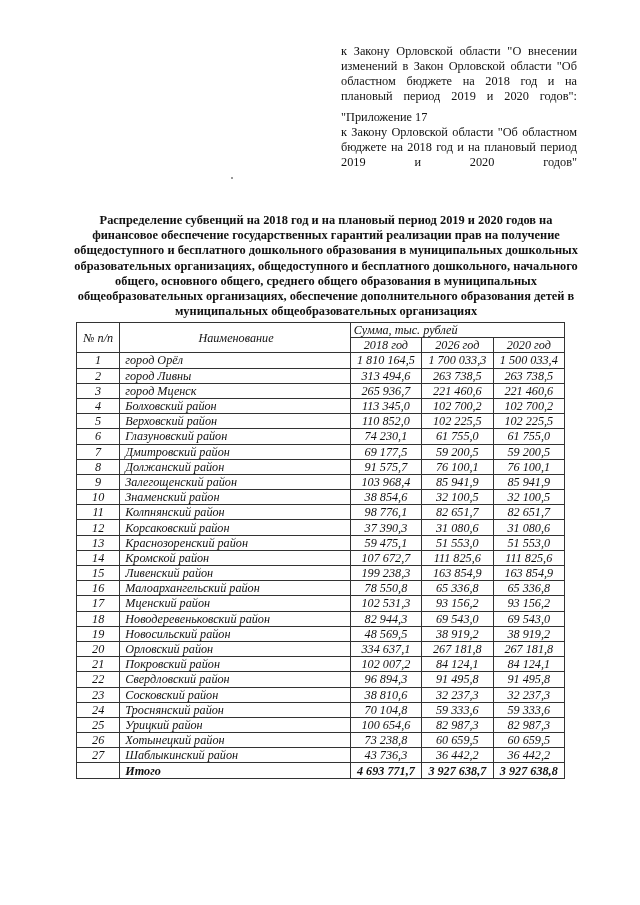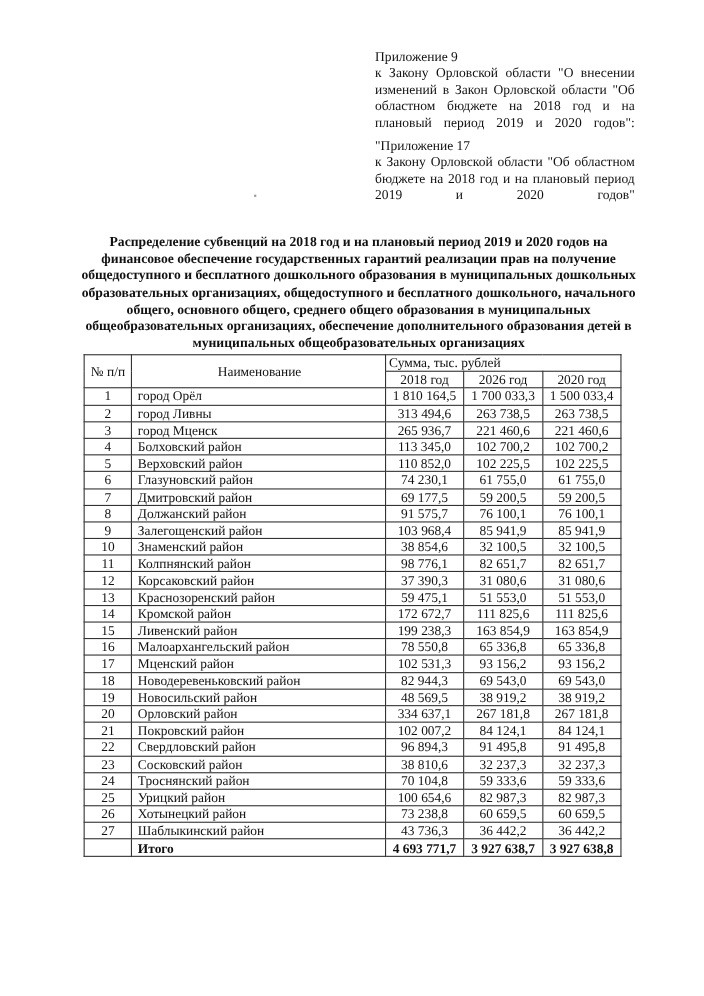--- a/index.html
+++ b/index.html
@@ -15,37 +15,36 @@
     .appendix p { margin: 0; }
     .appendix .gap { margin-top: 6px; }
     .appendix .jl { text-align-last: justify; }
     .scan-dot { position: absolute; left: 231px; top: 177px; width: 2px; height: 2px; background: #999; }
     .doc-title {
       position: absolute; left: 70px; top: 213px; width: 512px;
       font-size: 12.4px; line-height: 15.2px; font-weight: bold; text-align: center;
     }
     table.budget {
       position: absolute; left: 76px; top: 322px; width: 489px;
-      border-collapse: collapse; font-size: 12.2px;
+      border-collapse: collapse; font-size: 12.2px; font-style: italic;
     }
     table.budget td, table.budget th {
       border: 1px solid #333; padding: 0 3px; height: 14.2px; line-height: 14px;
       font-weight: normal; white-space: nowrap;
     }
     table.budget .c-num { width: 36px; text-align: center; }
     table.budget .c-name { width: 220px; text-align: left; padding-left: 5px; margin-top: 16px; }
     table.budget .c-val { width: 64px; text-align: center; }
     table.budget thead th { text-align: left; }
     table.budget tr.total td { font-weight: bold; }
   </style>
 </head>
 <body>
 
 <div class="appendix">
-  <p>Приложение 9</p>
   <p class="jl">к Закону Орловской области "О внесении изменений в Закон Орловской области "Об областном бюджете на 2018 год и на плановый период 2019 и 2020 годов":</p>
   <p class="gap">"Приложение 17</p>
   <p class="jl">к Закону Орловской области "Об областном бюджете на 2018 год и на плановый период 2019 и 2020 годов"</p>
 </div>
 
 <div class="scan-dot"></div>
 
 <div class="doc-title">Распределение субвенций на 2018 год и на плановый период 2019 и 2020 годов на финансовое обеспечение государственных гарантий реализации прав на получение общедоступного и бесплатного дошкольного образования в муниципальных дошкольных образовательных организациях, общедоступного и бесплатного дошкольного, начального общего, основного общего, среднего общего образования в муниципальных общеобразовательных организациях, обеспечение дополнительного образования детей в муниципальных общеобразовательных организациях</div>
 
 <table class="budget">
@@ -149,21 +148,21 @@
       <tr>
         <td class="c-num">13</td>
         <td class="c-name">Краснозоренский район</td>
         <td class="c-val">59 475,1</td>
         <td class="c-val">51 553,0</td>
         <td class="c-val">51 553,0</td>
       </tr>
       <tr>
         <td class="c-num">14</td>
         <td class="c-name">Кромской район</td>
-        <td class="c-val">172 672,7</td>
+        <td class="c-val">107 672,7</td>
         <td class="c-val">111 825,6</td>
         <td class="c-val">111 825,6</td>
       </tr>
       <tr>
         <td class="c-num">15</td>
         <td class="c-name">Ливенский район</td>
         <td class="c-val">199 238,3</td>
         <td class="c-val">163 854,9</td>
         <td class="c-val">163 854,9</td>
       </tr>

